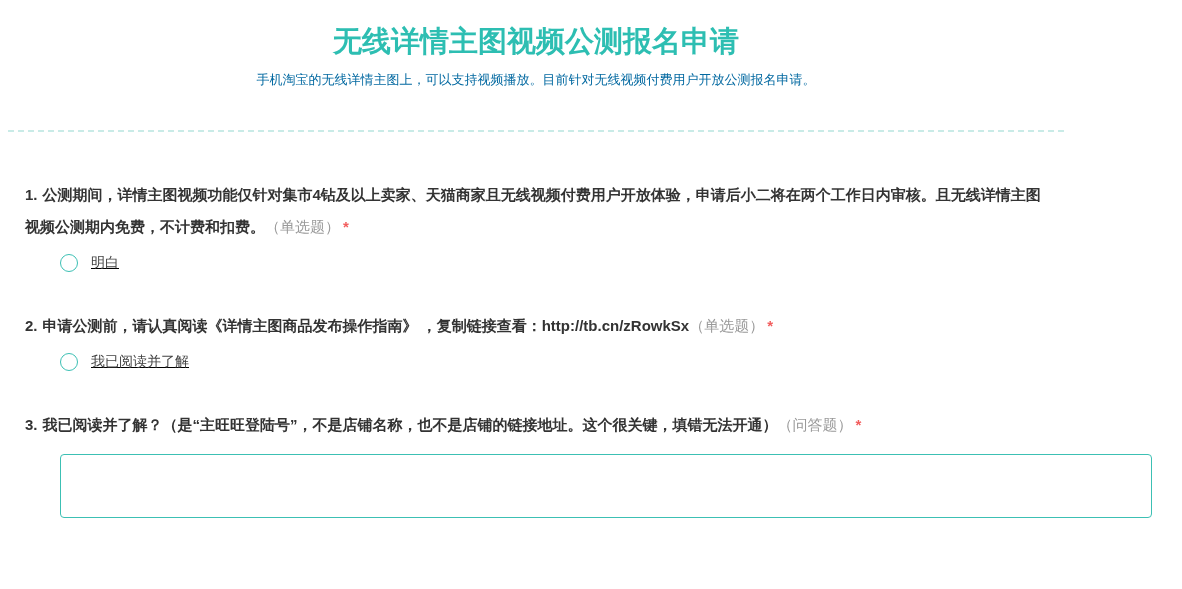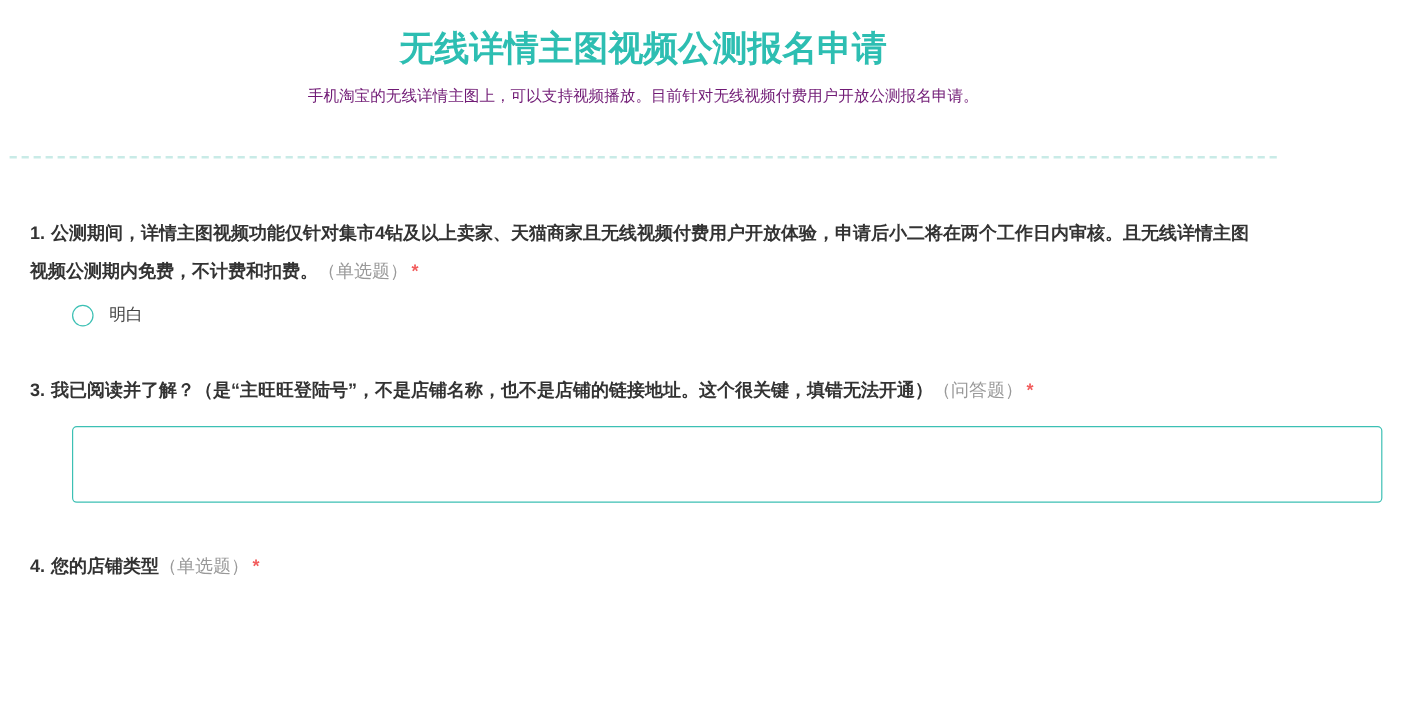--- a/index.html
+++ b/index.html
@@ -21,21 +21,21 @@
   }
   .page-title {
     font-size: 29px;
     line-height: 34px;
     font-weight: 700;
     color: #2DBEB2;
     margin: 0 0 13px 0;
   }
   .page-subtitle {
     font-size: 13px;
-    color: #701a75;
+    color: #0369a1;
     margin: 0;
   }
   .divider {
     border-top: 2px dashed #c9ebe7;
     margin: 41px 8px 0 8px;
     height: 0;
   }
   .form {
     padding: 47px 25px 0 25px;
   }
@@ -58,20 +58,21 @@
   .q-req {
     color: #F25D5D;
     font-weight: 700;
     margin-left: 3px;
   }
   .option {
     display: flex;
     align-items: center;
     margin: 11px 0 0 35px;
     cursor: pointer;
+    text-decoration: underline;
   }
   .radio-circle {
     width: 16px;
     height: 16px;
     border: 1px solid #3CC0B4;
     border-radius: 50%;
     background: #ffffff;
     flex: 0 0 auto;
   }
   .option-label {
@@ -110,25 +111,28 @@
   <div class="form">
 
     <div class="question">
       <p class="q-text"><span class="q-num">1.</span><span>公测期间，详情主图视频功能仅针对集市4钻及以上卖家、天猫商家且无线视频付费用户开放体验，申请后小二将在两个工作日内审核。且无线详情主图视频公测期内免费，不计费和扣费。</span><span class="q-type">（单选题）</span><span class="q-req">*</span></p>
       <div class="option">
         <span class="radio-circle"></span>
         <span class="option-label">明白</span>
       </div>
     </div>
 
+    <div class="question">
+      <p class="q-text"><span class="q-num">2.</span><span>申请公测前，请认真阅读《详情主图商品发布操作指南》 ，复制链接查看：http://tb.cn/zRowkSx</span><span class="q-type">（单选题）</span><span class="q-req">*</span></p>
+      <div class="option">
+        <span class="radio-circle"></span>
+        <span class="option-label">我已阅读并了解</span>
+      </div>
+    </div>
 
     <div class="question">
       <p class="q-text"><span class="q-num">3.</span><span>我已阅读并了解？（是“主旺旺登陆号”，不是店铺名称，也不是店铺的链接地址。这个很关键，填错无法开通）</span><span class="q-type">（问答题）</span><span class="q-req">*</span></p>
       <textarea class="answer-textarea" placeholder="" style=""></textarea>
     </div>
 
-    <div class="question">
-      <p class="q-text"><span class="q-num">4.</span><span>您的店铺类型</span><span class="q-type">（单选题）</span><span class="q-req">*</span></p>
-
-    </div>
 
   </div>
 </div>
 
 </body></html>

